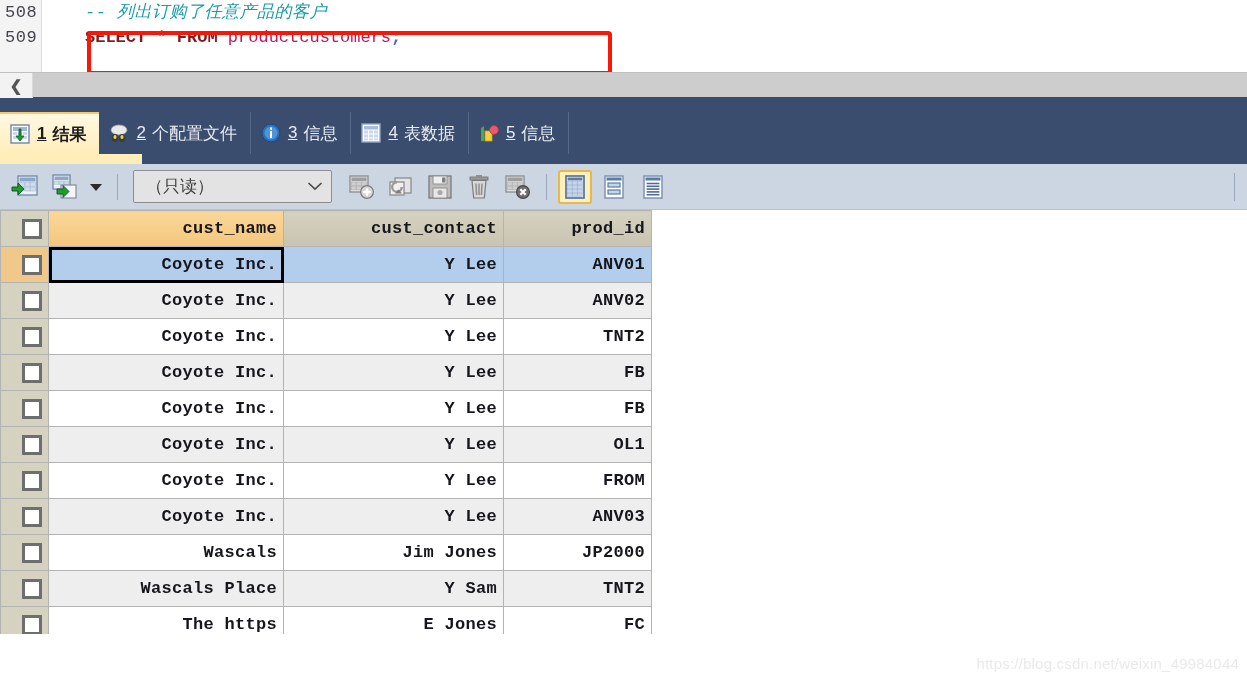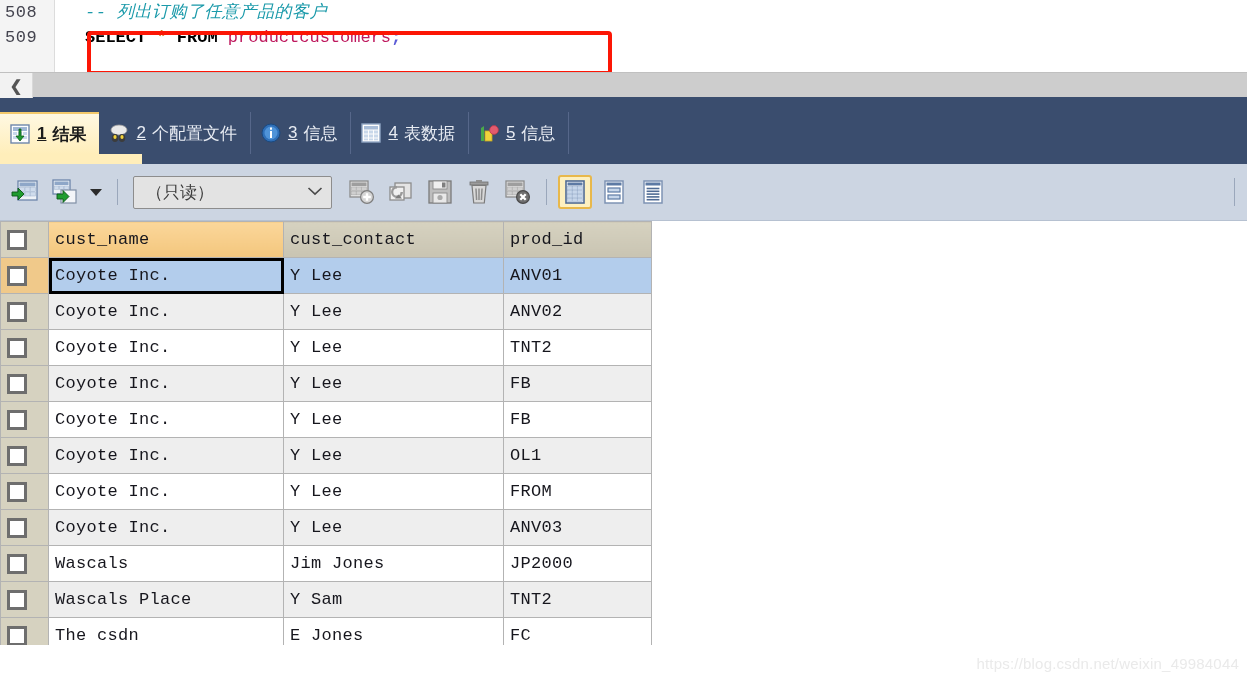--- a/index.html
+++ b/index.html
@@ -23,21 +23,21 @@
   
   .editor {
     position: relative;
     height: 72px;
     background: #ffffff;
     overflow: hidden;
   }
   .gutter {
     position: absolute;
     left: 0; top: 0;
-    width: 55px;
+    width: 42px;
     height: 72px;
     background: #f4f4f4;
     border-right: 1px solid #dcdcdc;
   }
   .gutter-num {
     font-family: "Liberation Mono", monospace;
     font-size: 17px;
     color: #44444f;
     text-align: left;
     padding-left: 5px;
@@ -58,21 +58,21 @@
     white-space: pre;
     padding-left: 38px;
   }
   .code-line.l1 { padding-top: 0; }
   .sql-comment {
     color: #1b9aaa;
     font-style: italic;
     letter-spacing: 0.5px;
   }
   .sql-kw {
-    color: #000000;
+    color: #7f1d1d;
     font-weight: 700;
   }
   .sql-star {
     color: #d9731a;
     font-weight: 700;
   }
   .sql-ident {
     color: #be185d;
   }
   .sql-punc { color: #5b5bd6; font-weight: 700; }
@@ -157,21 +157,21 @@
     position: absolute;
     left: 0; top: 0;
     width: 142px; height: 10px;
     background: #ffeeba;
   }
 
   
   .restoolbar {
     display: flex;
     align-items: center;
-    height: 57px;
+    height: 46px;
     background: #ccd5e2;
     padding: 0 8px;
     gap: 5px;
     border-bottom: 1px solid #b6c1d1;
   }
   .tbtn {
     width: 34px; height: 34px;
     display: flex; align-items: center; justify-content: center;
     border-radius: 3px;
     cursor: default;
@@ -216,22 +216,22 @@
   table.grid {
     border-collapse: collapse;
     table-layout: fixed;
     font-family: "Liberation Mono", monospace;
     font-size: 17px;
   }
   table.grid th, table.grid td {
     border: 1px solid #b3b3b3;
     height: 36px;
     padding: 0 6px;
-    text-align: left;
-    font-weight: normal;
+    text-align: right;
+    font-weight: bold;
     white-space: nowrap;
     overflow: hidden;
     color: #16161d;
     letter-spacing: 0.3px;
   }
   col.c-check { width: 48px; }
   col.c-name  { width: 235px; }
   col.c-contact { width: 220px; }
   col.c-prod  { width: 148px; }
 
@@ -635,21 +635,21 @@
             <td class="data">JP2000</td>
           </tr>
           <tr class="odd">
             <td class="rowhdr"><span class="cbox"></span></td>
             <td class="data">Wascals Place</td>
             <td class="data">Y Sam</td>
             <td class="data">TNT2</td>
           </tr>
           <tr class="even">
             <td class="rowhdr"><span class="cbox"></span></td>
-            <td class="data">The csdn</td>
+            <td class="data">The https</td>
             <td class="data">E Jones</td>
             <td class="data">FC</td>
           </tr>
         </tbody>
     </table>
   </div>
 
   <div class="watermark">https://blog.csdn.net/weixin_49984044</div>
 </div>
 

